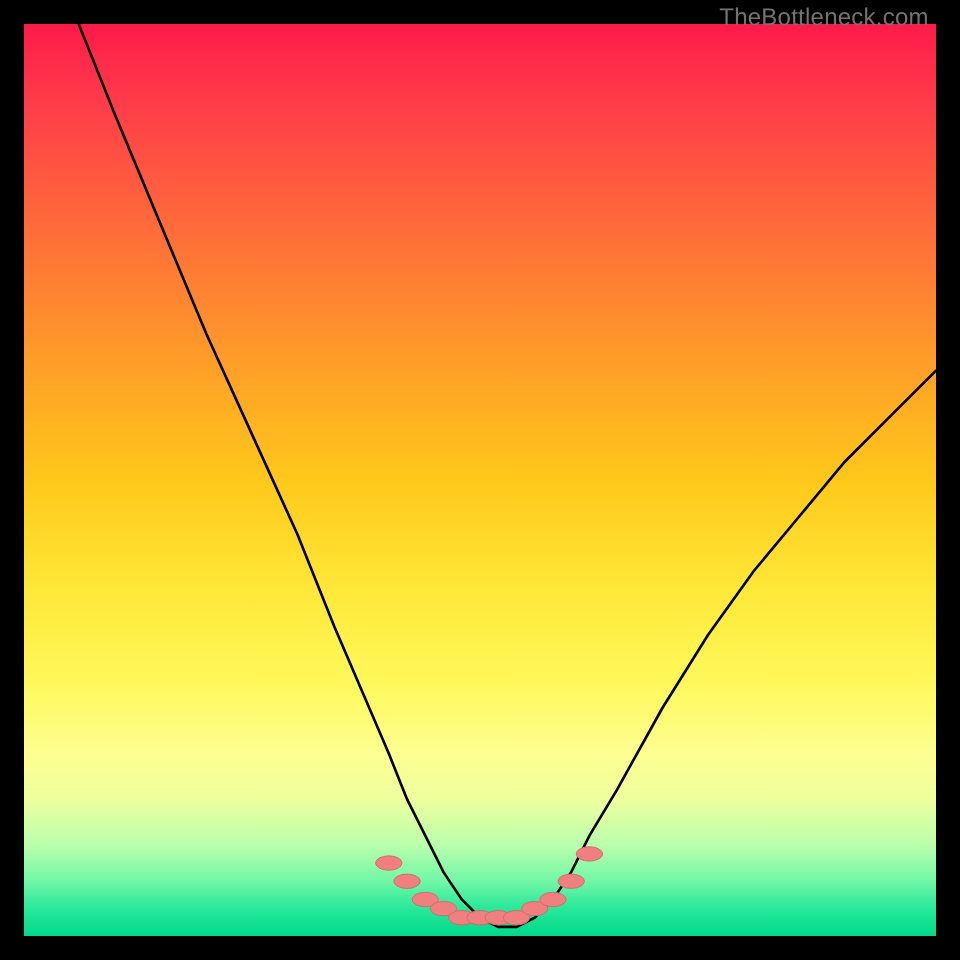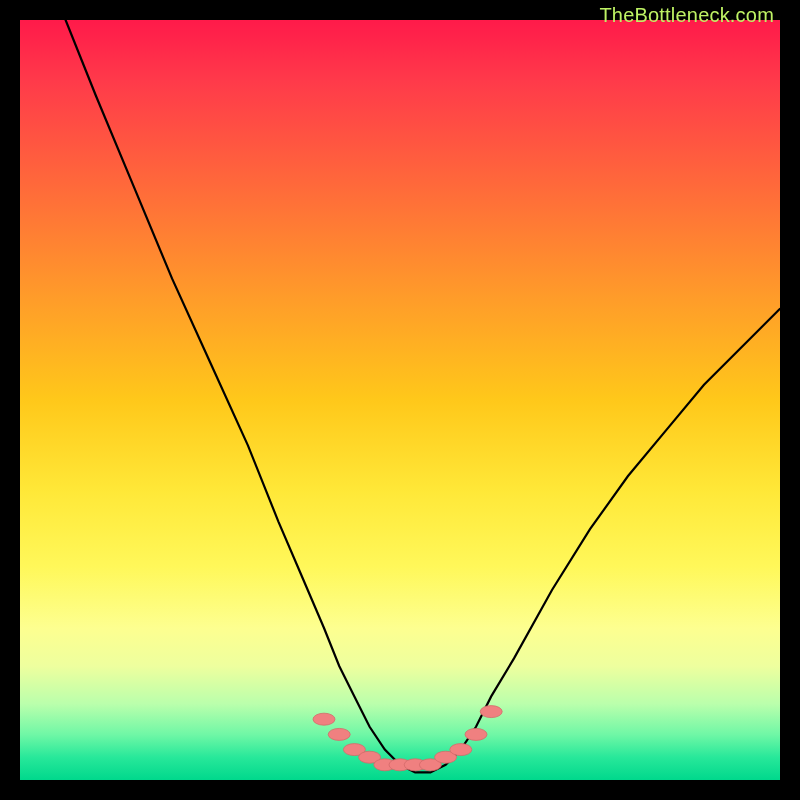--- a/index.html
+++ b/index.html
@@ -30,21 +30,21 @@
       #baffac 90%,
       #70f7a6 94%,
       #28e89a 97%,
       #00d88c 100%
     );
   }
   .watermark {
     position: absolute;
     top: 4px;
     right: 26px;
-    color: #bef264;
+    color: #737373;
     font-size: 20px;
     font-weight: 500;
     letter-spacing: 0.2px;
     z-index: 10;
   }
   svg.curves {
     position: absolute;
     left: 0;
     top: 0;
     width: 760px;

